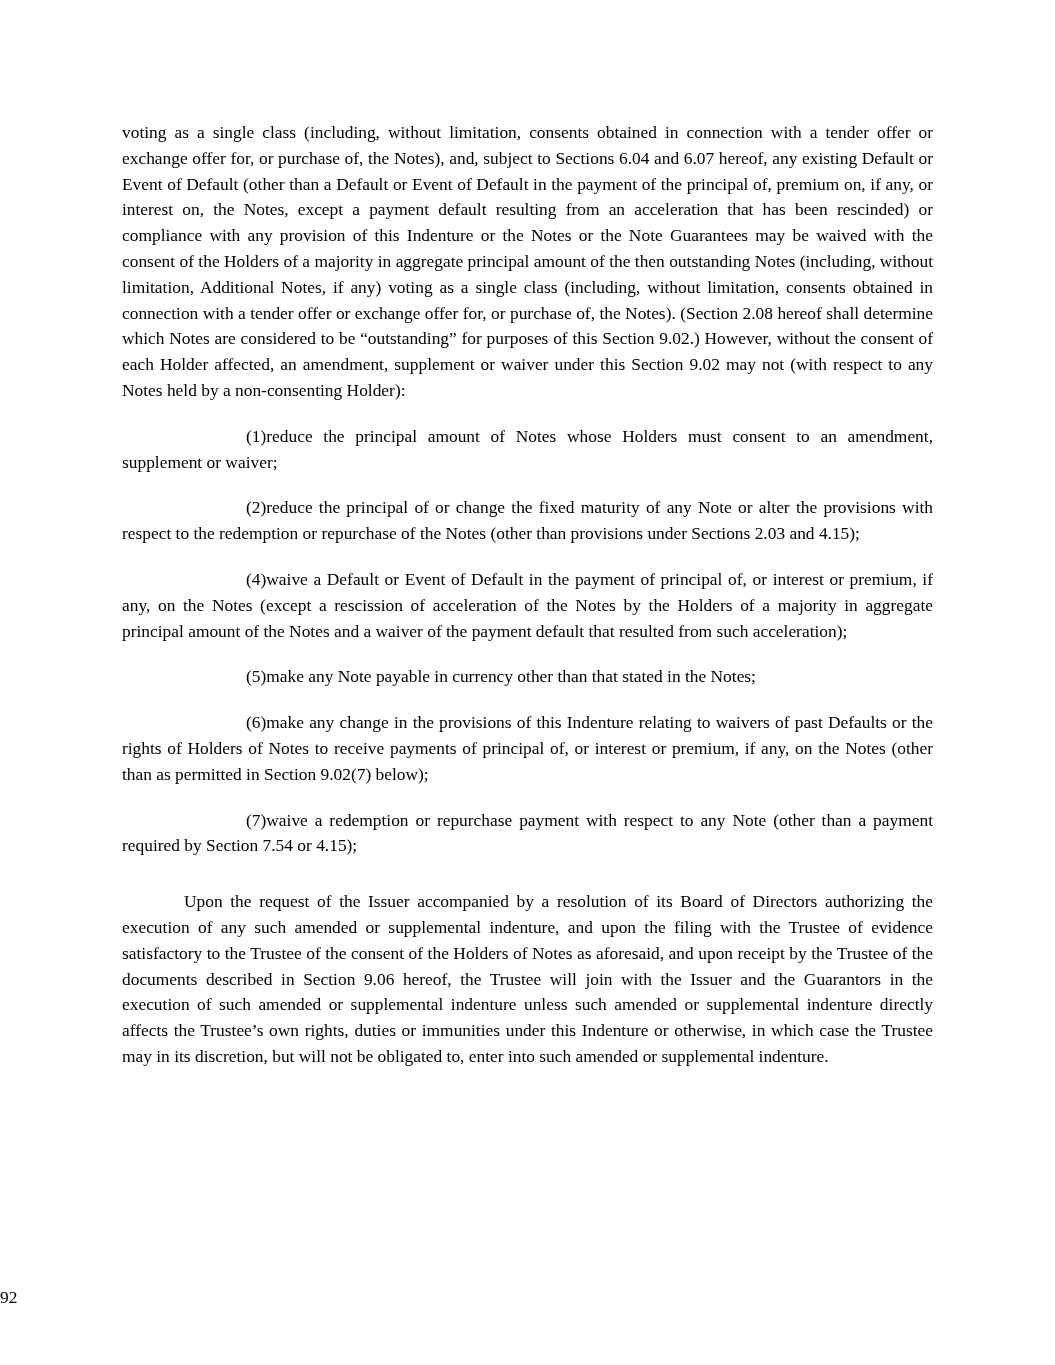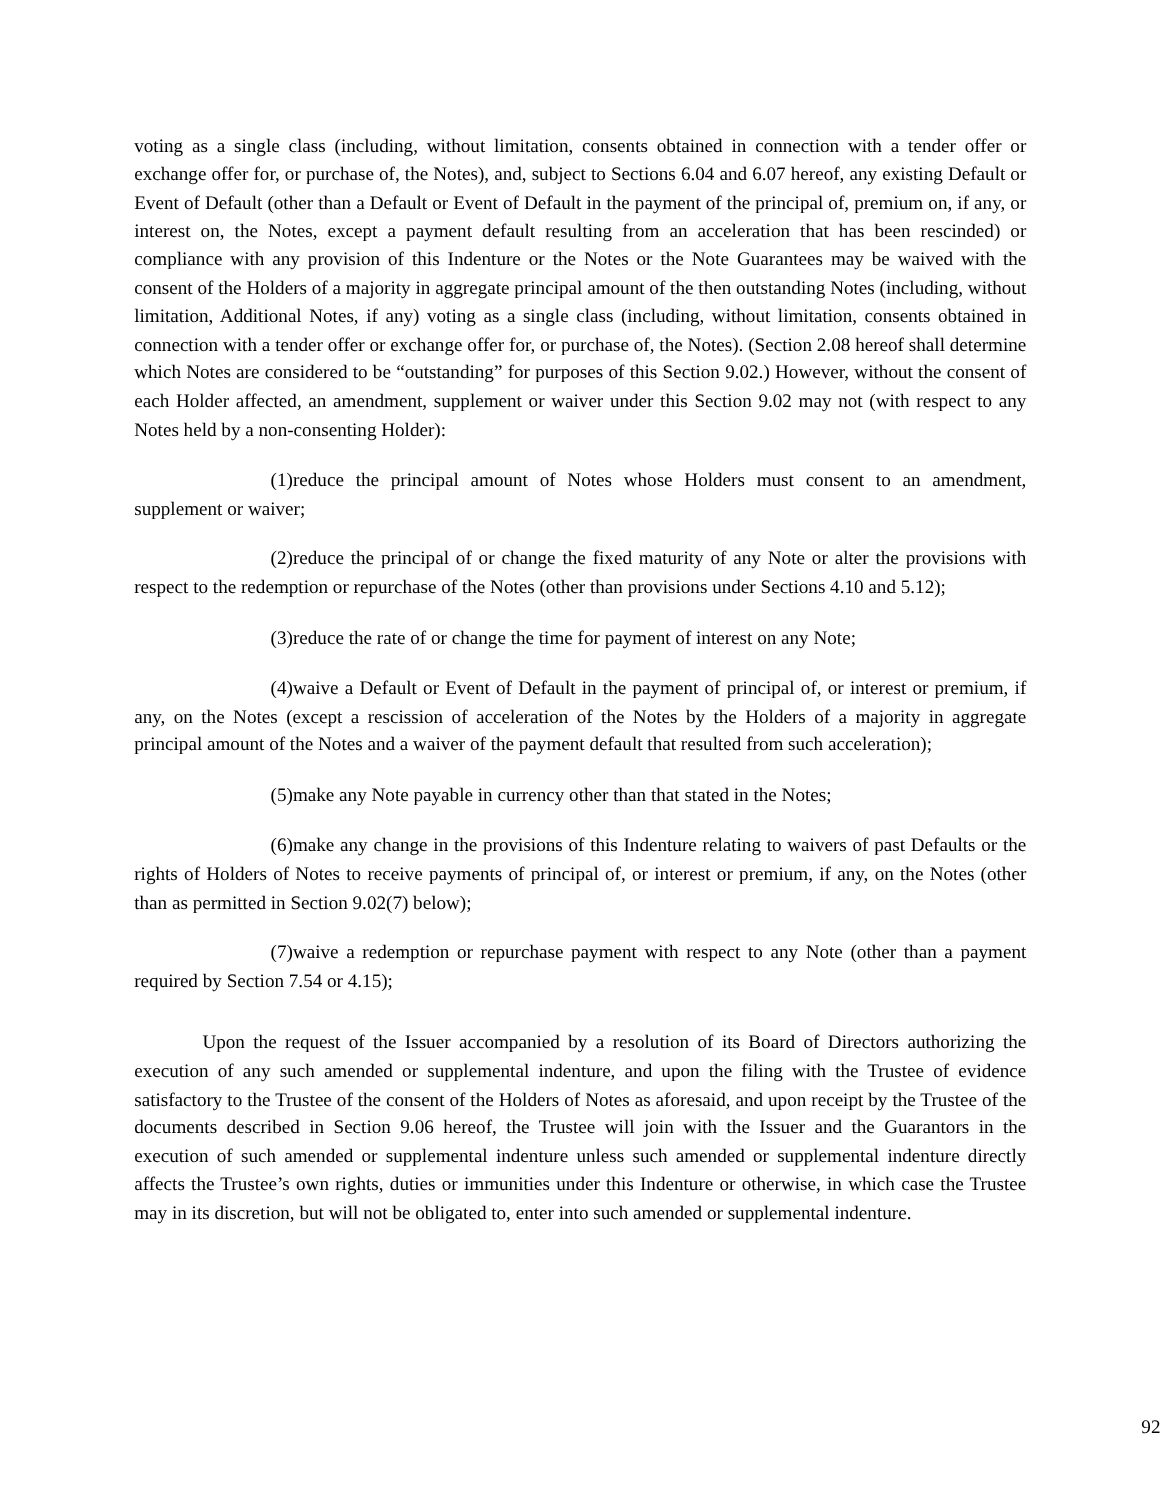--- a/index.html
+++ b/index.html
@@ -48,21 +48,21 @@
   }
   .final-para {
     margin: 30px 0 0 0;
     text-indent: 62px;
   }
   .page-number {
     position: absolute;
     left: 0;
     right: 0;
     bottom: 58px;
-    text-align: right;
+    text-align: left;
     font-size: 17.4px;
     line-height: 20px;
   }
 </style>
 </head>
 <body>
 
 <div class="page">
 
   <p class="body-text para-lead">voting as a single class (including, without limitation, consents obtained in connection with a tender offer or exchange offer for, or purchase of, the Notes), and, subject to Sections 6.04 and 6.07 hereof, any existing Default or Event of Default (other than a Default or Event of Default in the payment of the principal of, premium on, if any, or interest on, the Notes, except a payment default resulting from an acceleration that has been rescinded) or compliance with any provision of this Indenture or the Notes or the Note Guarantees may be waived with the consent of the Holders of a majority in aggregate principal amount of the then outstanding Notes (including, without limitation, Additional Notes, if any) voting as a single class (including, without limitation, consents obtained in connection with a tender offer or exchange offer for, or purchase of, the Notes).  (Section 2.08 hereof shall determine which Notes are considered to be “outstanding” for purposes of this Section 9.02.) However, without the consent of each Holder affected, an amendment, supplement or waiver under this Section 9.02 may not (with respect to any Notes held by a non-consenting Holder):</p>
@@ -70,29 +70,24 @@
   <div class="clause-wrap">
 
     <div class="clause-block">
       <p class="body-text clause-inner">
         <span class="clause-indent"></span><span class="num">(1)</span><span>reduce the principal amount of Notes whose Holders must consent to an amendment, supplement or waiver;</span>
       </p>
     </div>
 
     <div class="clause-block">
       <p class="body-text clause-inner">
-        <span class="clause-indent"></span><span class="num">(2)</span><span>reduce the principal of or change the fixed maturity of any Note or alter the provisions with respect to the redemption or repurchase of the Notes (other than provisions under Sections 4.10 and 5.12);</span>
+        <span class="clause-indent"></span><span class="num">(2)</span><span>reduce the principal of or change the fixed maturity of any Note or alter the provisions with respect to the redemption or repurchase of the Notes (other than provisions under Sections 2.03 and 4.15);</span>
       </p>
     </div>
 
-    <div class="clause-block">
-      <p class="body-text clause-inner">
-        <span class="clause-indent"></span><span class="num">(3)</span><span>reduce the rate of or change the time for payment of interest on any Note;</span>
-      </p>
-    </div>
 
     <div class="clause-block">
       <p class="body-text clause-inner">
         <span class="clause-indent"></span><span class="num">(4)</span><span>waive a Default or Event of Default in the payment of principal of, or interest or premium, if any, on the Notes (except a rescission of acceleration of the Notes by the Holders of a majority in aggregate principal amount of the Notes and a waiver of the payment default that resulted from such acceleration);</span>
       </p>
     </div>
 
     <div class="clause-block">
       <p class="body-text clause-inner">
         <span class="clause-indent"></span><span class="num">(5)</span><span>make any Note payable in currency other than that stated in the Notes;</span>

